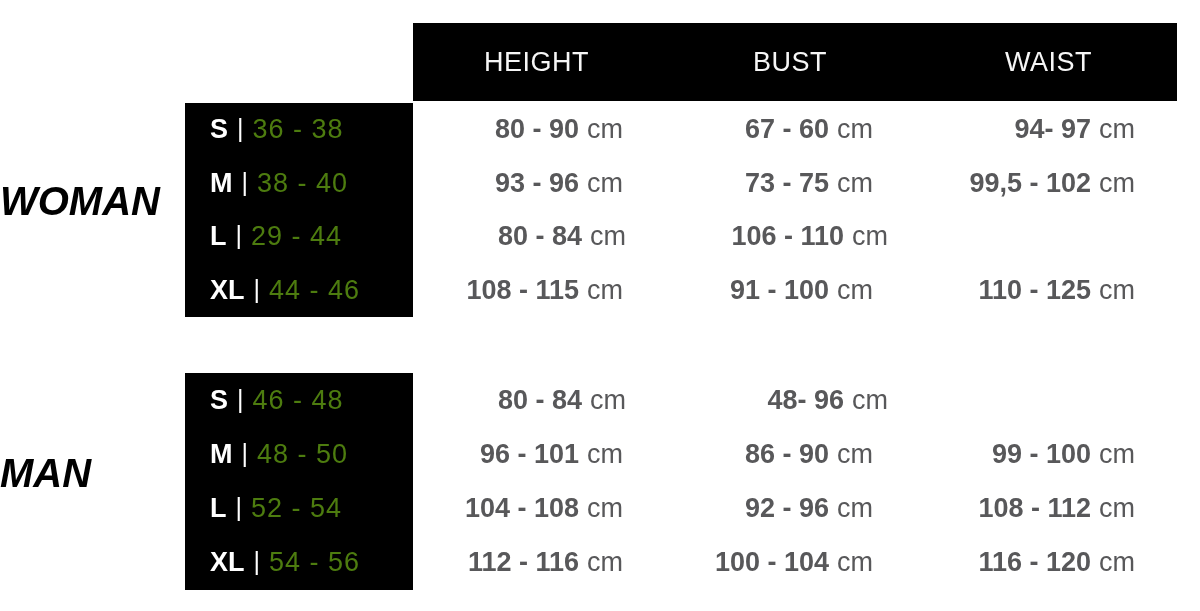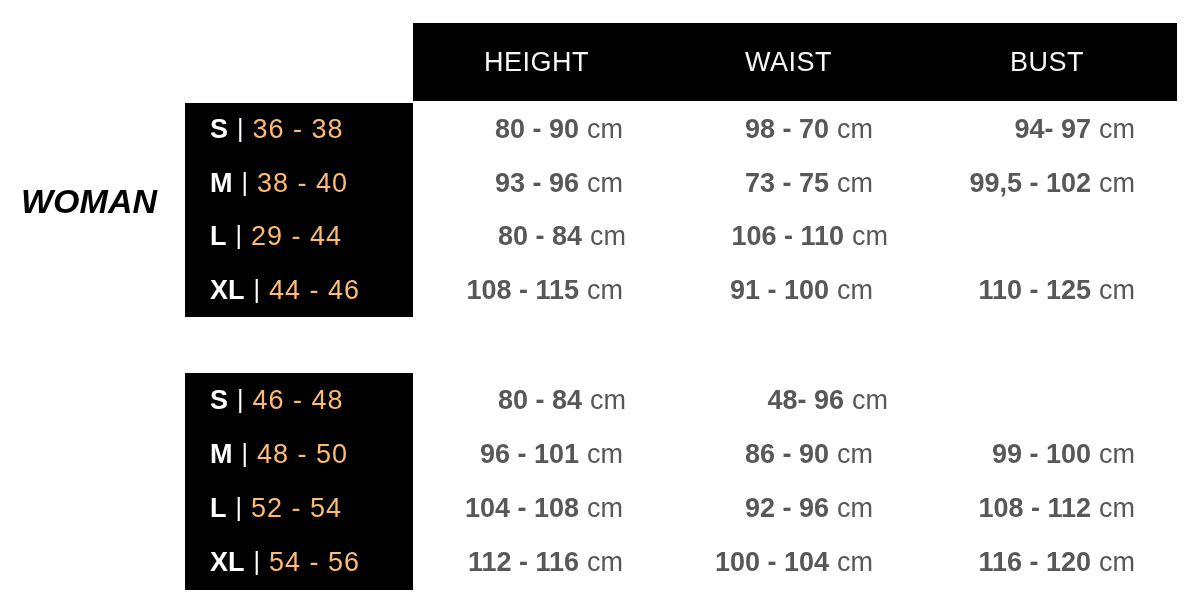--- a/index.html
+++ b/index.html
@@ -22,55 +22,55 @@
   
   .size-box {
     position:absolute; left:185px; width:228px; background:#000;
     display:flex; flex-direction:column; box-sizing:border-box;
   }
   .size-box.woman { top:103px; height:214px; }
   .size-box.man   { top:373px; height:217px; }
   .size-row { flex:1; display:flex; align-items:center; padding-left:25px; }
   .size-letter { color:#fff; font-weight:700; font-size:27px; }
   .size-sep    { color:#fff; font-weight:300; font-size:25px; margin:0 9px; position:relative; top:-1px; }
-  .size-range  { color:#fdba74; font-weight:400; font-size:27px; letter-spacing:1px; }
+  .size-range  { color:#4d7c0f; font-weight:400; font-size:27px; letter-spacing:1px; }
 
   
   .data-grid {
     position:absolute; left:413px; width:764px;
     display:flex; flex-direction:column;
   }
   .data-grid.woman { top:103px; height:214px; }
   .data-grid.man   { top:373px; height:217px; }
   .data-row { flex:1; display:flex; align-items:center; }
   .cell { text-align:right; box-sizing:border-box; white-space:nowrap; }
   .cell.c1 { width:247px; padding-right:37px; }
   .cell.c2 { width:260px; padding-right:47px; }
   .cell.c3 { width:257px; padding-right:42px; }
   .val  { color:#58585a; font-weight:700; font-size:27px; }
   .unit { color:#58585a; font-weight:400; font-size:27px; margin-left:8px; }
 
   
   .group-label {
-    position:absolute; left:0; width:178px; text-align:center;
-    color:#000; font-weight:700; font-style:italic; font-size:34px;
+    position:absolute; left:0; width:178px; text-align:left;
+    color:#000; font-weight:700; font-style:italic; font-size:40px;
     line-height:40px;
   }
   .group-label.woman { top:181px; }
   .group-label.man   { top:453px; }
 </style>
 </head>
 <body>
 
 <div class="canvas">
 
   <div class="header-bar">
     <div class="header-cell hc1">HEIGHT</div>
+    <div class="header-cell hc2">BUST</div>
     <div class="header-cell hc3">WAIST</div>
-    <div class="header-cell hc2">BUST</div>
   </div>
 
   <div class="group-label woman">WOMAN</div>
 
   <div class="size-box woman">
     <div class="size-row">
       <span class="size-letter">S</span>
       <span class="size-sep">|</span>
       <span class="size-range">36 - 38</span>
     </div>
@@ -87,39 +87,40 @@
     <div class="size-row">
       <span class="size-letter">XL</span>
       <span class="size-sep">|</span>
       <span class="size-range">44 - 46</span>
     </div>
   </div>
 
   <div class="data-grid woman">
     <div class="data-row">
       <div class="cell c1"><span class="val">80 - 90</span><span class="unit">cm</span></div>
-      <div class="cell c2"><span class="val">98 - 70</span><span class="unit">cm</span></div>
+      <div class="cell c2"><span class="val">67 - 60</span><span class="unit">cm</span></div>
       <div class="cell c3"><span class="val">94- 97</span><span class="unit">cm</span></div>
     </div>
     <div class="data-row">
       <div class="cell c1"><span class="val">93 - 96</span><span class="unit">cm</span></div>
       <div class="cell c2"><span class="val">73 - 75</span><span class="unit">cm</span></div>
       <div class="cell c3"><span class="val">99,5 - 102</span><span class="unit">cm</span></div>
     </div>
     <div class="data-row">
       <div class="cell c2"><span class="val">80 - 84</span><span class="unit">cm</span></div>
       <div class="cell c3"><span class="val">106 - 110</span><span class="unit">cm</span></div>
     </div>
     <div class="data-row">
       <div class="cell c1"><span class="val">108 - 115</span><span class="unit">cm</span></div>
       <div class="cell c2"><span class="val">91 - 100</span><span class="unit">cm</span></div>
       <div class="cell c3"><span class="val">110 - 125</span><span class="unit">cm</span></div>
     </div>
   </div>
 
+  <div class="group-label man">MAN</div>
 
   <div class="size-box man">
     <div class="size-row">
       <span class="size-letter">S</span>
       <span class="size-sep">|</span>
       <span class="size-range">46 - 48</span>
     </div>
     <div class="size-row">
       <span class="size-letter">M</span>
       <span class="size-sep">|</span>

